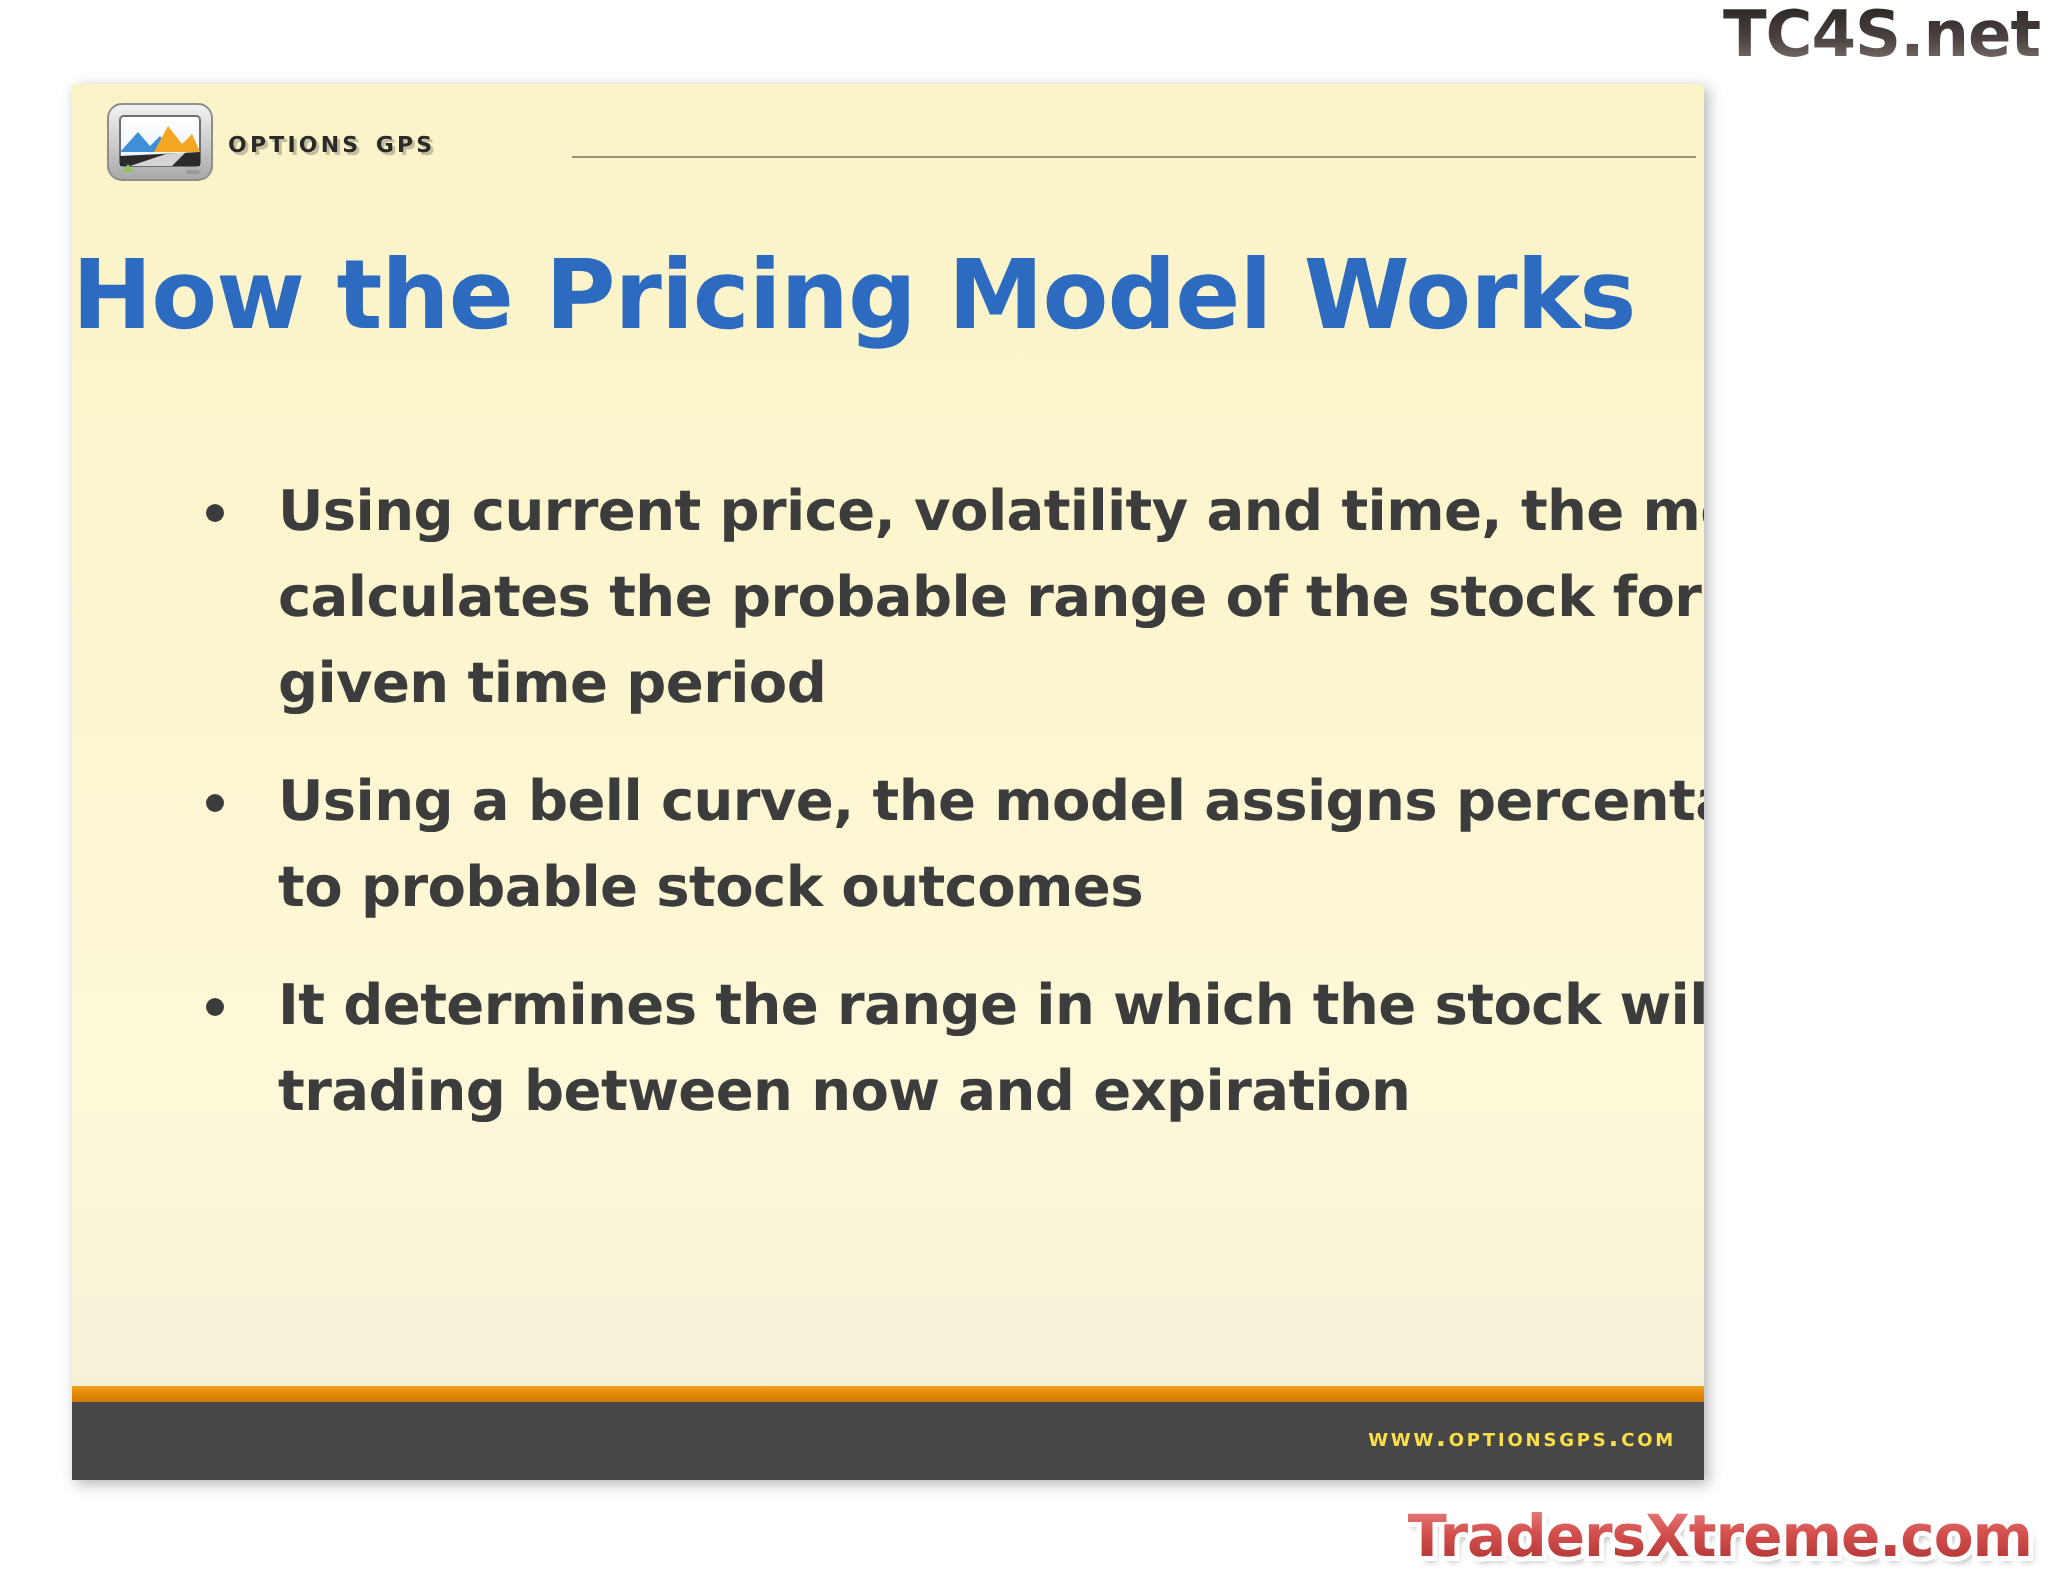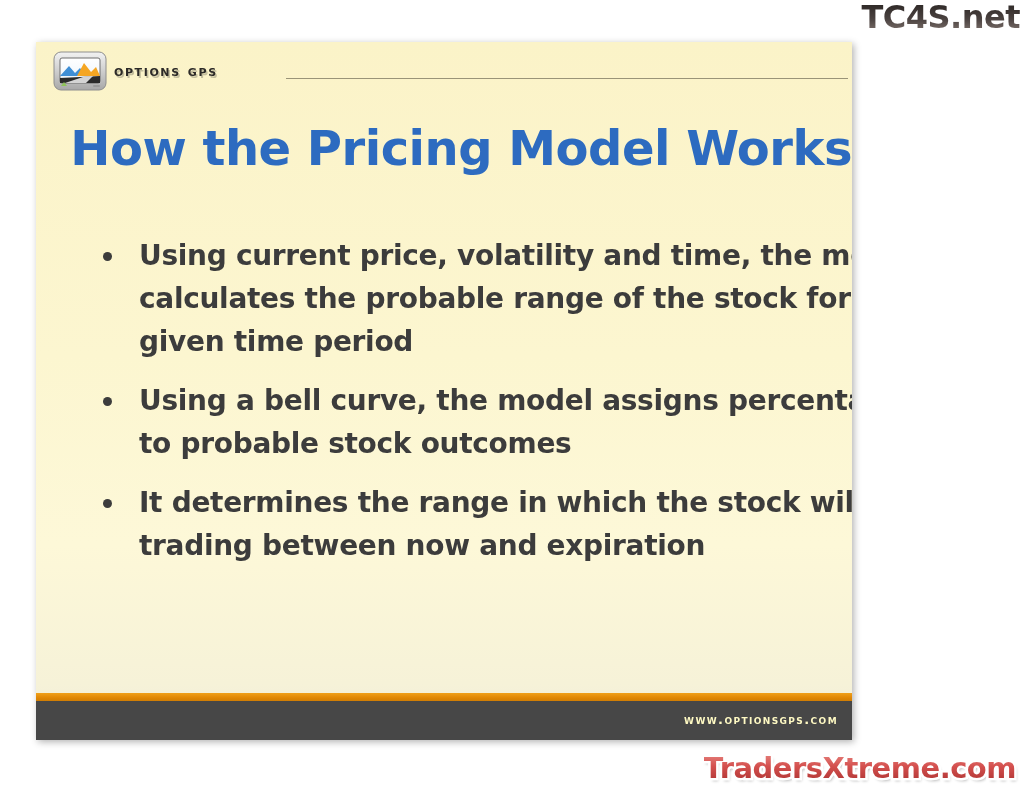--- a/index.html
+++ b/index.html
@@ -90,21 +90,21 @@
     height: 1px;
     background: #9a9478;
   }
 
   
   .slide-title {
     position: absolute;
     left: 0;
     top: 78px;
     width: 100%;
-    text-align: right;
+    text-align: left;
     font-family: "DejaVu Sans", sans-serif;
     font-weight: bold;
     font-size: 48px;
     line-height: 56px;
     color: #2d6bc0;
     letter-spacing: -0.5px;
     white-space: nowrap;
   }
 
   
@@ -185,21 +185,21 @@
     background: linear-gradient(180deg, #f0a01a 0%, #e08705 60%, #d07d03 100%);
   }
   .footer-url {
     position: absolute;
     right: 14px;
     top: 11px;
     font-family: "DejaVu Sans", sans-serif;
     font-weight: bold;
     font-size: 13px;
     letter-spacing: 1.4px;
-    color: #fef9c3;
+    color: #fde047;
     font-variant: small-caps;
     text-transform: lowercase;
     white-space: nowrap;
   }
 
   
   .tx-wrap {
     position: absolute;
     right: 8px;
     bottom: 6px;

